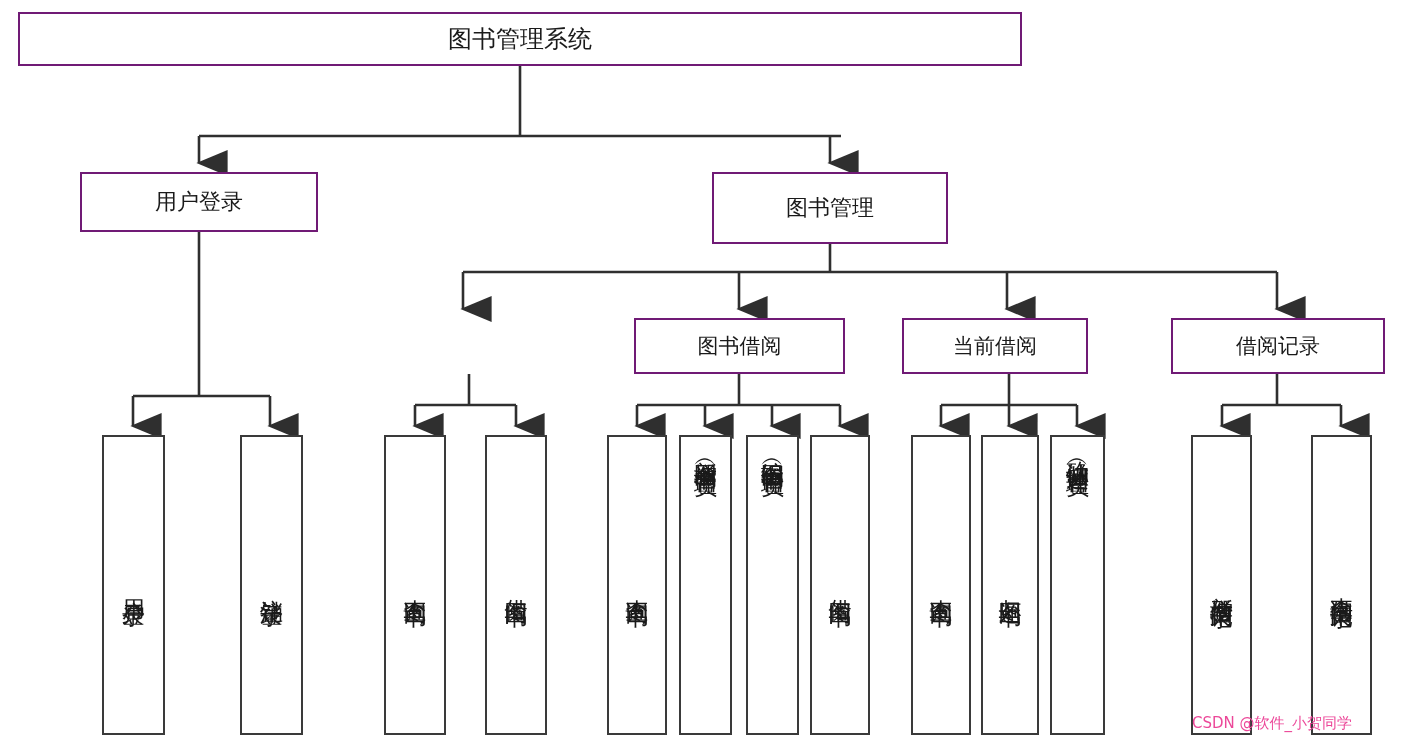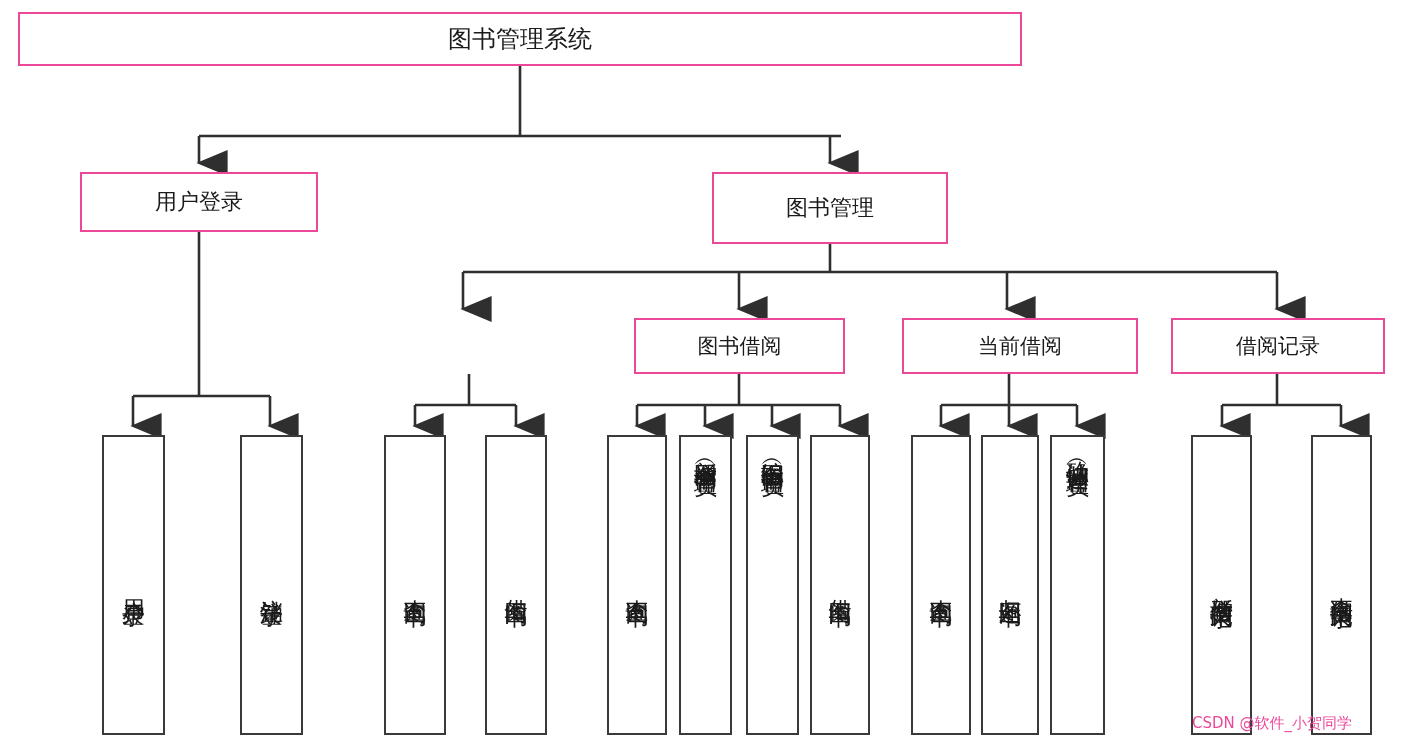--- a/index.html
+++ b/index.html
@@ -9,21 +9,21 @@
     font-family:"DejaVu Sans","Liberation Sans",sans-serif;
     overflow:hidden;
   }
   #stage{position:relative;width:1405px;height:747px;}
   svg#wires{position:absolute;left:0;top:0;width:1405px;height:747px;}
 
   .node{
     position:absolute;
     box-sizing:border-box;
     background:#ffffff;
-    border:2px solid #ec4899;
+    border:2px solid #701a75;
     display:flex;
     align-items:center;
     justify-content:center;
     color:#1a1a1a;
     z-index:3;
   }
   .node.root{ font-size:24px; }
   .node.mid  { font-size:22px; }
   .node.sub  { font-size:21px; }
 
@@ -127,21 +127,21 @@
 
   <div class="node mid" style="left:712px;top:172px;width:236px;height:72px;">
     <span>图书管理</span>
   </div>
 
 
   <div class="node sub" style="left:634px;top:318px;width:211px;height:56px;">
     <span>图书借阅</span>
   </div>
 
-  <div class="node sub" style="left:902px;top:318px;width:236px;height:56px;">
+  <div class="node sub" style="left:902px;top:318px;width:186px;height:56px;">
     <span>当前借阅</span>
   </div>
 
   <div class="node sub" style="left:1171px;top:318px;width:214px;height:56px;">
     <span>借阅记录</span>
   </div>
 
   <div class="leaf center" style="left:102px;top:435px;width:63px;height:300px;">
     <span class="vtext">用户登录</span>
   </div>

